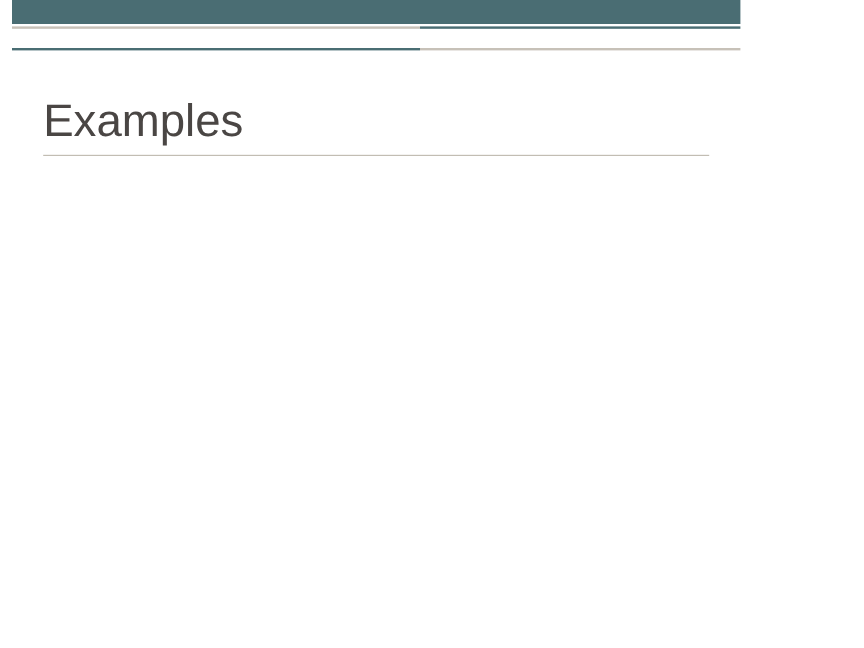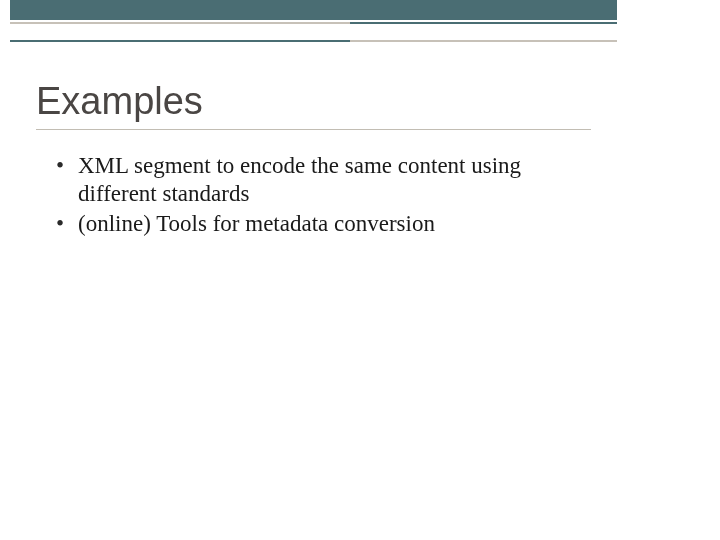--- a/index.html
+++ b/index.html
@@ -95,19 +95,13 @@
     <div class="rule-right"></div>
   </div>
   <div class="rule-row2">
     <div class="rule2-left"></div>
     <div class="rule2-right"></div>
   </div>
 
   <div class="title">Examples</div>
   <div class="title-underline"></div>
 
-  <div class="body">
-    <ul>
-      <li>XML segment to encode the same content using different standards</li>
-      <li>(online) Tools for metadata conversion</li>
-    </ul>
-  </div>
 </div>
 
 </body></html>

